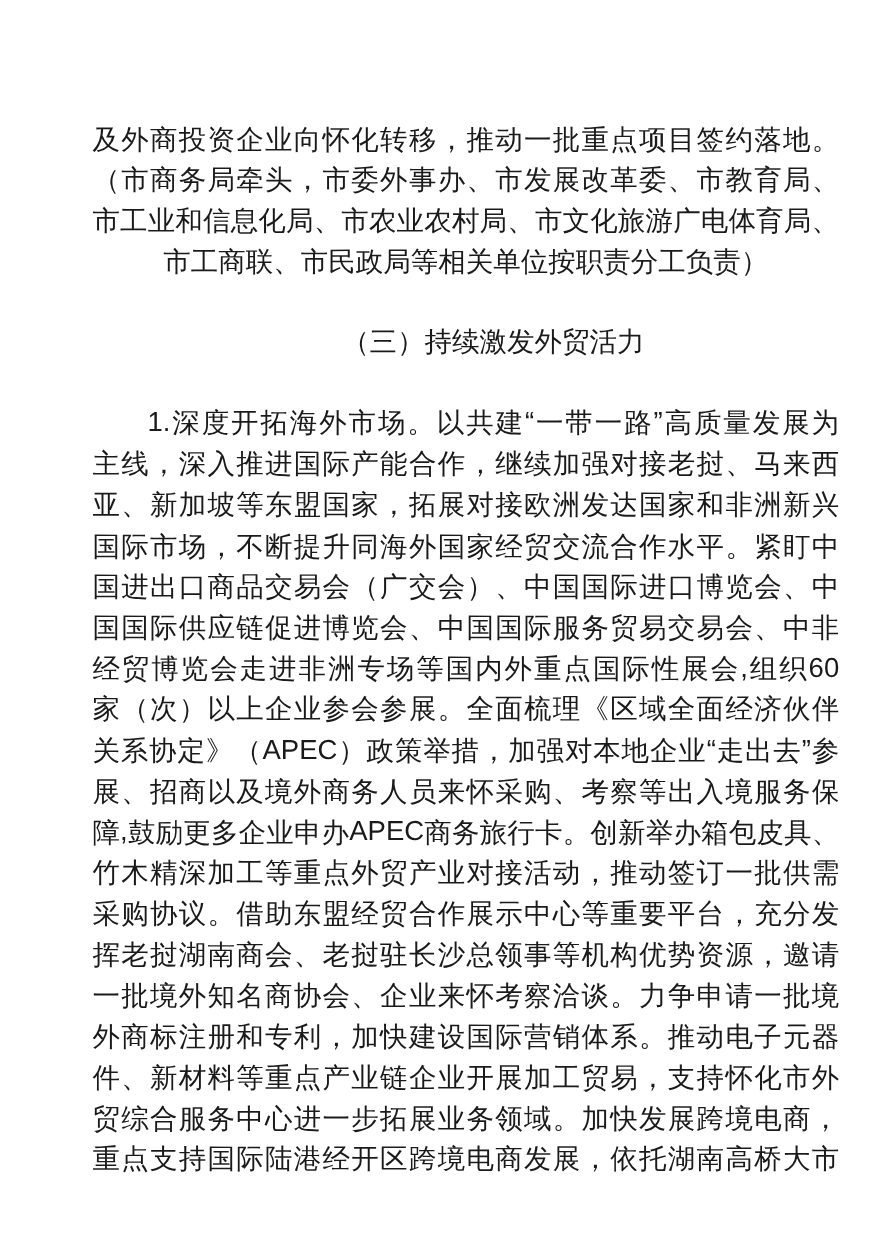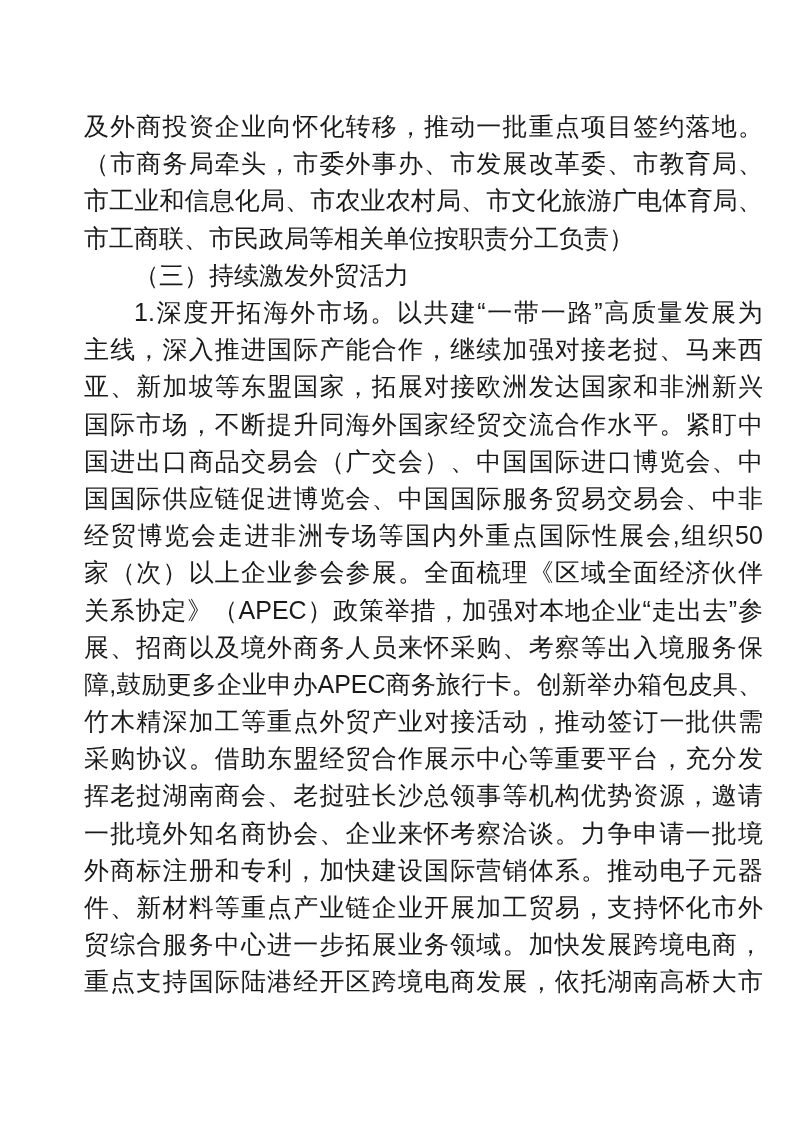--- a/index.html
+++ b/index.html
@@ -31,23 +31,25 @@
   }
   .justify {
     display: flex;
     justify-content: space-between;
     align-items: center;
     white-space: nowrap;
   }
   .plain {
     line-height: 37.2px;
     white-space: nowrap;
+    text-align: center;
   }
   .indent {
     padding-left: 50px;
+    margin-top: 36px;
   }
 </style>
 </head>
 <body>
 
 <div class="page">
   <div class="doc">
     <div class="line justify">
         <span>及</span>
         <span>外</span>
@@ -321,21 +323,21 @@
         <span>重</span>
         <span>点</span>
         <span>国</span>
         <span>际</span>
         <span>性</span>
         <span>展</span>
         <span>会</span>
         <span>,</span>
         <span>组</span>
         <span>织</span>
-        <span>50</span>
+        <span>60</span>
       </div>
     <div class="line justify">
         <span>家</span>
         <span>（</span>
         <span>次</span>
         <span>）</span>
         <span>以</span>
         <span>上</span>
         <span>企</span>
         <span>业</span>

